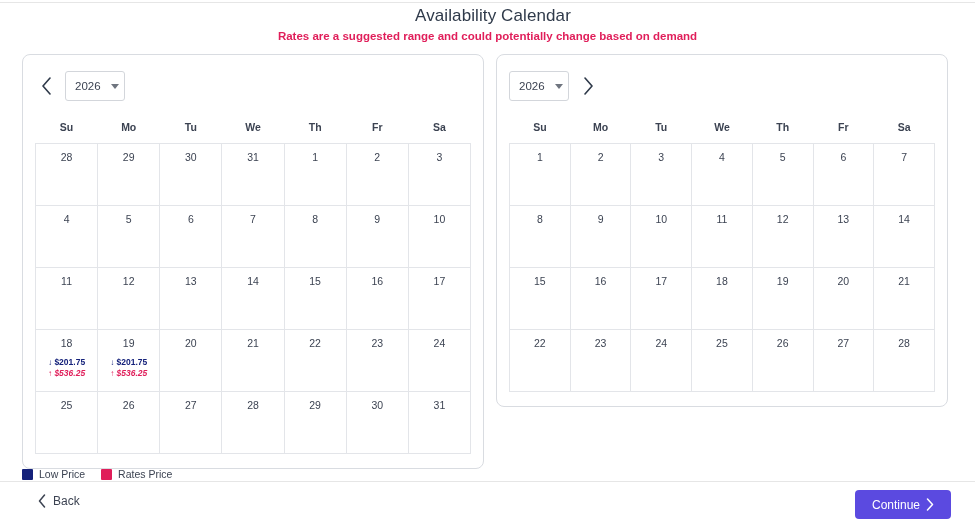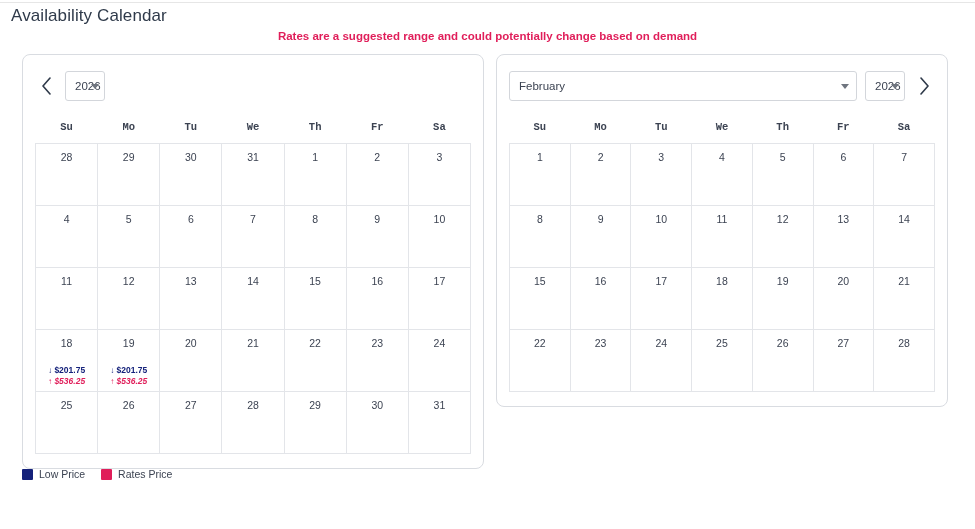--- a/index.html
+++ b/index.html
@@ -14,20 +14,21 @@
     position: relative;
     width: 975px; height: 529px;
     background: #ffffff;
   }
   .topbar {
     height: 3px;
     background: #ffffff;
     border-bottom: 1px solid #e6e6e6;
   }
   .page-title {
+    text-align: center;
     font-size: 17px;
     color: #2f3a4a;
     font-weight: 400;
     padding-top: 3px;
     letter-spacing: .1px;
     padding-left: 11px;
   }
   .subtitle {
     text-align: center;
     font-size: 11.5px;
@@ -82,57 +83,56 @@
   .select .caret {
     position: absolute;
     right: 7px; top: 50%;
     margin-top: -2px;
     width: 0; height: 0;
     border-left: 4px solid transparent;
     border-right: 4px solid transparent;
     border-top: 5px solid #6f757f;
   }
   .month-select { flex: 1 1 auto; }
-  .year-select { width: 40px; flex: none; padding-right: 16px; }
+  .year-select { width: 60px; flex: none; padding-right: 16px; }
   .year-select .caret { right: 5px; }
 
   table.cal {
     width: 100%;
     border-collapse: collapse;
     margin-top: 12px;
     table-layout: fixed;
   }
   table.cal th {
     font-size: 10.5px;
     font-weight: bold;
     color: #3c4352;
     padding: 6px 0 10px 0;
     text-align: center;
     border: none;
-    font-family: Liberation Mono, monospace;
   }
   table.cal td {
     border: 1px solid #e3e5e9;
     height: 62px;
     vertical-align: top;
     text-align: center;
     padding: 7px 2px 2px 2px;
   }
   .daynum {
     font-size: 10.5px;
     color: #3c4352;
     line-height: 12px;
   }
   .price-low, .price-high {
     font-size: 8.5px;
     line-height: 11px;
     font-weight: bold;
     white-space: nowrap;
   }
-  .price-low { color: #14217a; margin-top: 16px; }
+  .price-low { color: #14217a; margin-top: 8px; }
   .price-high { color: #e01e5a; font-style: italic; }
   .price-low .ar, .price-high .ar { font-size: 8px; }
 
   .legend {
     position: absolute;
     left: 22px;
     top: 468px;
     display: flex;
     align-items: center;
     gap: 16px;
@@ -329,24 +329,20 @@
               <td>
                 <div class="daynum">31</div>
               </td>
             </tr>
           </tbody>
       </table>
     </div>
 
     <div class="cal-card right">
       <div class="cal-head">
-        <div class="select month-select">
-          <span>February</span>
-          <span class="caret"></span>
-        </div>
         <div class="select year-select">
           <span>2026</span>
           <span class="caret"></span>
         </div>
         <div class="arrow">
           <svg width="11" height="18" viewBox="0 0 11 18">
               <polyline points="2,1 9,9 2,17" fill="none" stroke="#2f3a4a" stroke-width="1.6" stroke-linecap="round" stroke-linejoin="round"></polyline>
             </svg>
         </div>
       </div>
@@ -464,13 +460,27 @@
     <div class="item">
       <span class="swatch sw-low"></span>
       <span>Low Price</span>
     </div>
     <div class="item">
       <span class="swatch sw-high"></span>
       <span>Rates Price</span>
     </div>
   </div>
 
+  <div class="footer">
+    <div class="back-btn">
+      <svg width="8" height="14" viewBox="0 0 8 14">
+          <polyline points="6.5,1 1.5,7 6.5,13" fill="none" stroke="#3c4352" stroke-width="1.5" stroke-linecap="round" stroke-linejoin="round"></polyline>
+        </svg>
+      <span>Back</span>
+    </div>
+    <div class="continue-btn">
+      <span>Continue</span>
+      <svg width="8" height="13" viewBox="0 0 8 13">
+          <polyline points="1.5,1 6.5,6.5 1.5,12" fill="none" stroke="#ffffff" stroke-width="1.5" stroke-linecap="round" stroke-linejoin="round"></polyline>
+        </svg>
+    </div>
+  </div>
 </div>
 
 </body></html>

